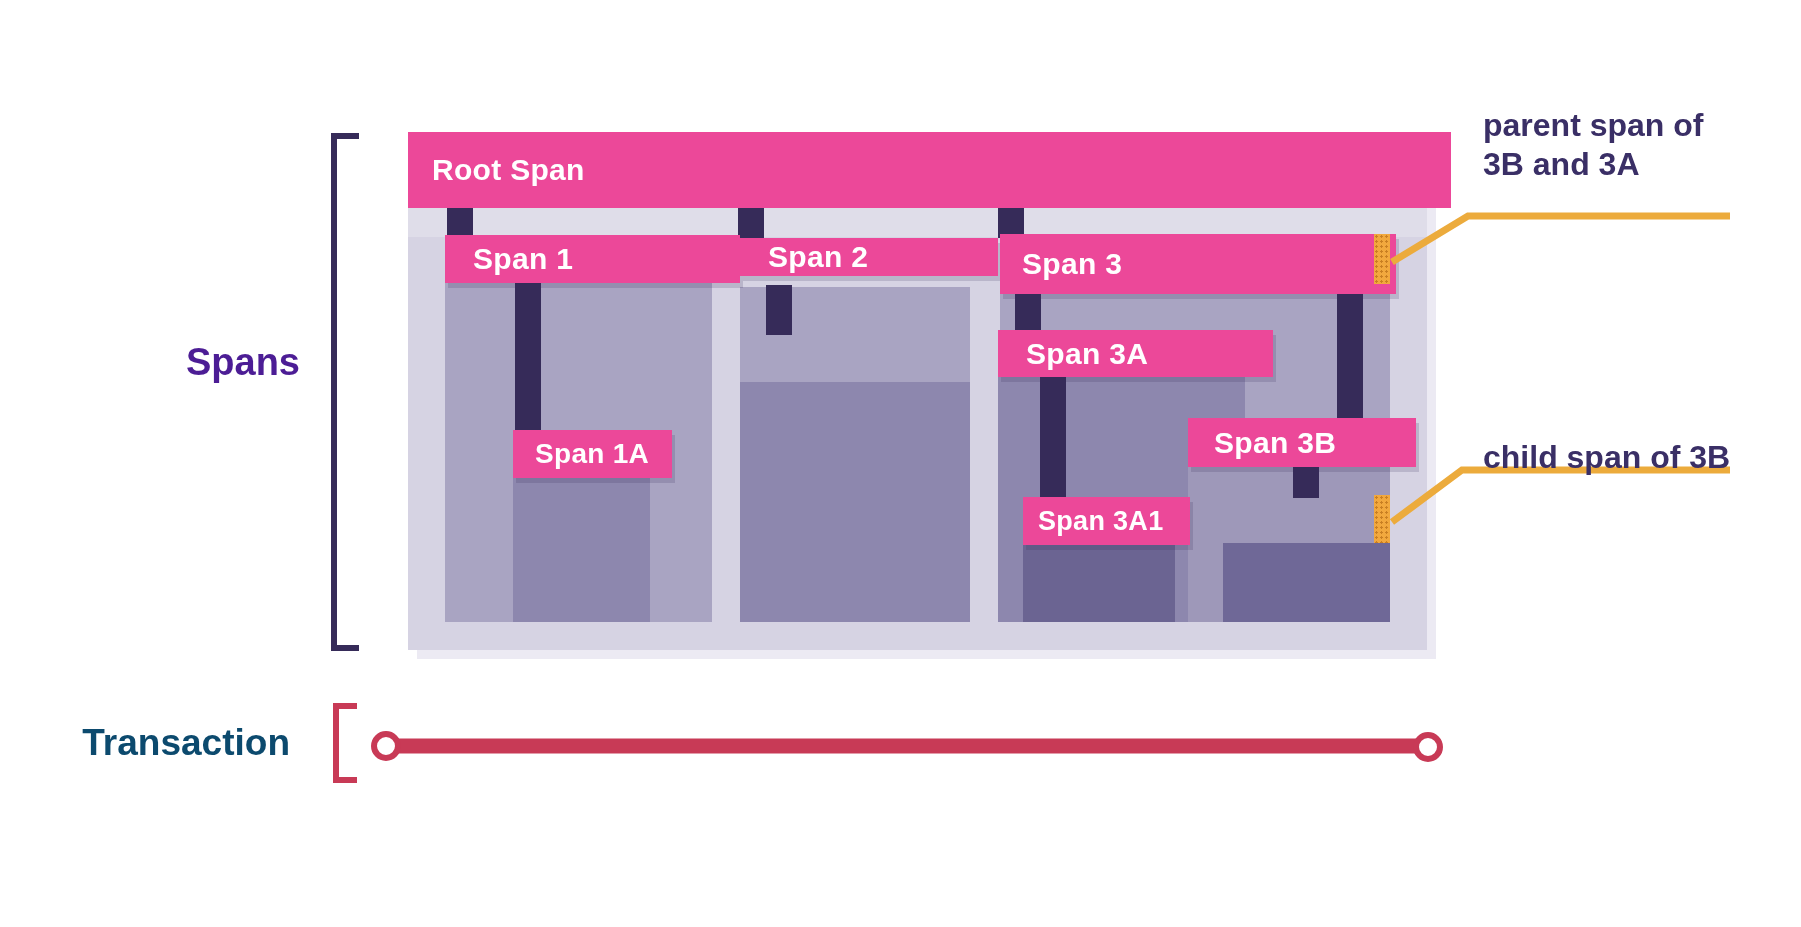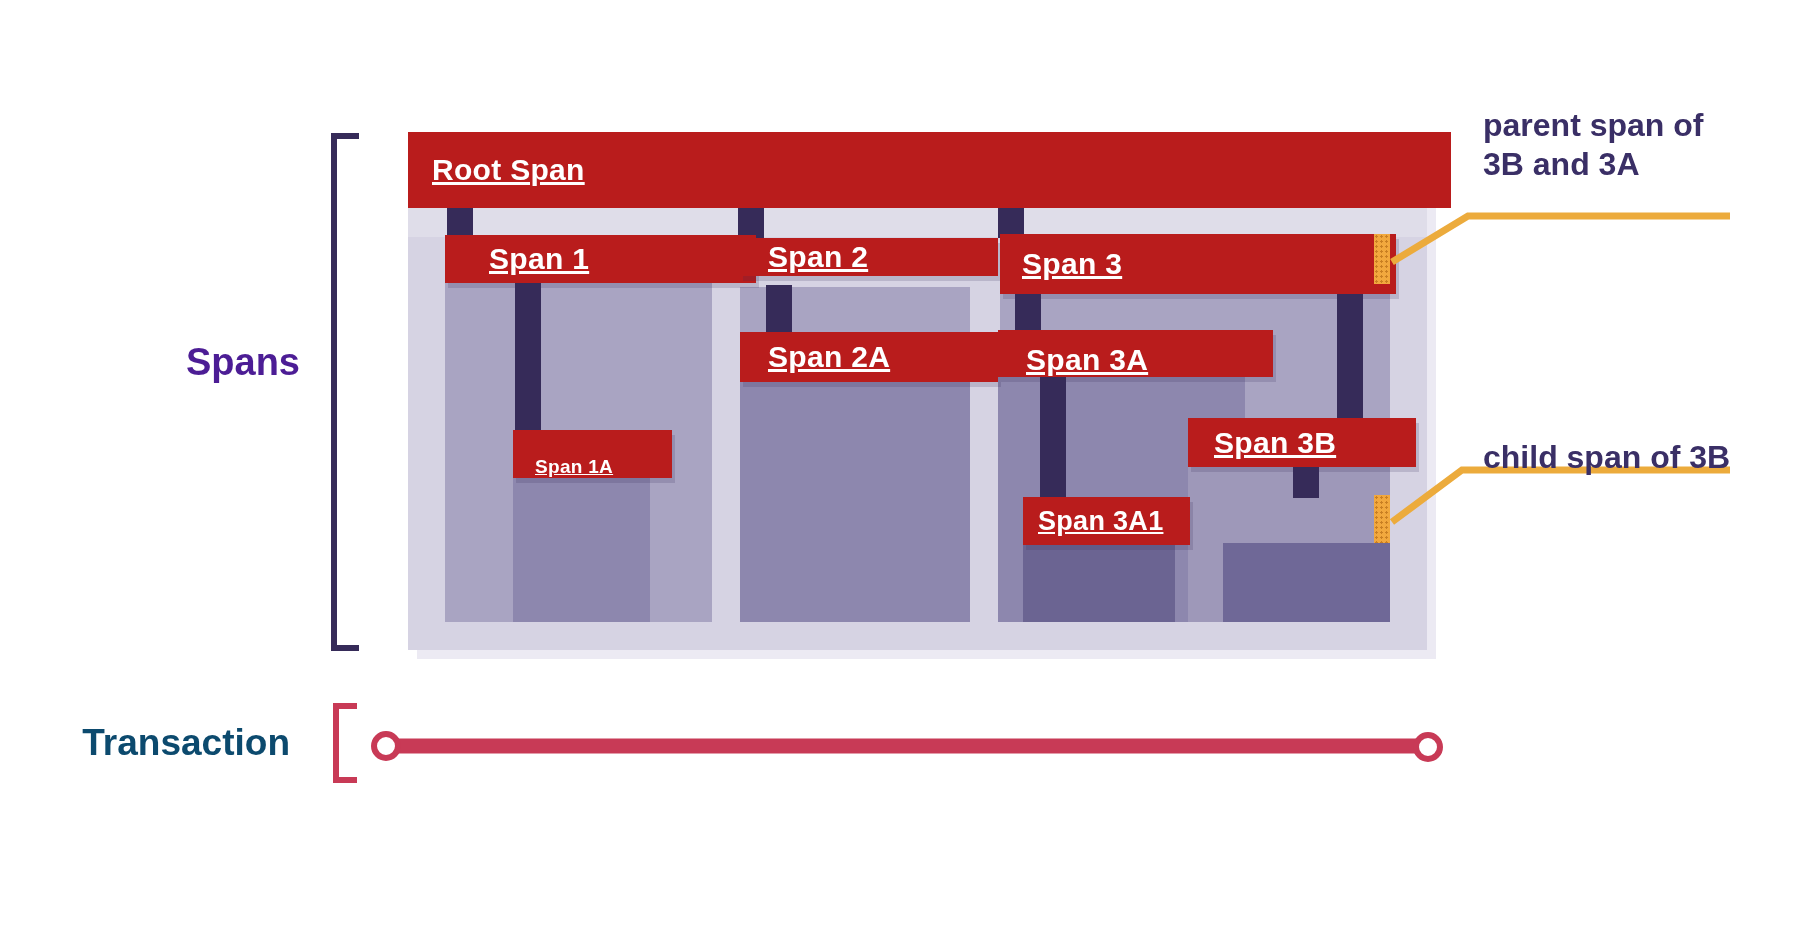--- a/index.html
+++ b/index.html
@@ -15,22 +15,22 @@
   
   .dur{position:absolute;}
   .l1{background:#a9a4c2;}
   .l2{background:#8d87ae;}
   #dur-3b{background:#9e98b9;}
   #dur-3a1{background:#6b6492;}
   #dur-3b1{background:#6f6897;}
   
   .conn{position:absolute;background:#362b59;}
   
-  .bar{position:absolute;background:#b91c1c;color:#ffffff;display:flex;align-items:center;
-    font-size:30px;letter-spacing:.3px;box-shadow:3px 5px 0 rgba(54,43,89,.18);white-space:nowrap;text-decoration:underline;}
+  .bar{position:absolute;background:#ec4899;color:#ffffff;display:flex;align-items:center;
+    font-size:30px;letter-spacing:.3px;box-shadow:3px 5px 0 rgba(54,43,89,.18);white-space:nowrap;}
   .bar .lbl{display:block;}
   
   .marker{position:absolute;background:#f2a83e;
     background-image:radial-gradient(#c87e22 1.1px, rgba(0,0,0,0) 1.2px);
     background-size:5px 5px;}
   
   #spans-bracket{left:331px;top:133px;width:28px;height:518px;
     border-left:6px solid #362b59;border-top:6px solid #362b59;border-bottom:6px solid #362b59;
     box-sizing:border-box;}
   #transaction-bracket{left:333px;top:703px;width:24px;height:80px;
@@ -74,37 +74,34 @@
   <div class="conn" style="left:515px;top:281px;width:26px;height:152px;"></div>
   <div class="conn" style="left:766px;top:285px;width:26px;height:50px;"></div>
   <div class="conn" style="left:1015px;top:282px;width:26px;height:51px;"></div>
   <div class="conn" style="left:1337px;top:282px;width:26px;height:139px;"></div>
   <div class="conn" style="left:1040px;top:375px;width:26px;height:125px;"></div>
   <div class="conn" style="left:1293px;top:465px;width:26px;height:33px;"></div>
 
   <div class="bar" style="left:408px;top:132px;width:1019px;height:76px;padding-left:24px;box-shadow:none;">
     <span class="lbl">Root Span</span>
   </div>
-  <div class="bar" style="left:445px;top:235px;width:267px;height:48px;padding-left:44px;">
+  <div class="bar" style="left:445px;top:235px;width:267px;height:48px;padding-left:28px;">
     <span class="lbl">Span 1</span>
   </div>
-  <div class="bar" style="left:513px;top:430px;width:137px;height:48px;padding-left:22px;font-size:19px;align-items:flex-end;">
+  <div class="bar" style="left:513px;top:430px;width:137px;height:48px;padding-left:22px;font-size:28px;">
     <span class="lbl">Span 1A</span>
   </div>
   <div class="bar" style="left:740px;top:238px;width:230px;height:38px;padding-left:28px;">
     <span class="lbl">Span 2</span>
   </div>
-  <div class="bar" style="left:740px;top:332px;width:230px;height:50px;padding-left:28px;">
-    <span class="lbl">Span 2A</span>
-  </div>
   <div class="bar" style="left:1000px;top:234px;width:374px;height:60px;padding-left:22px;">
     <span class="lbl">Span 3</span>
   </div>
   <div class="marker" style="left:1374px;top:234px;width:16px;height:50px;"></div>
-  <div class="bar" style="left:998px;top:330px;width:247px;height:47px;padding-left:28px;align-items:flex-end;">
+  <div class="bar" style="left:998px;top:330px;width:247px;height:47px;padding-left:28px;">
     <span class="lbl">Span 3A</span>
   </div>
   <div class="bar" style="left:1023px;top:497px;width:152px;height:48px;padding-left:15px;font-size:27px;">
     <span class="lbl">Span 3A1</span>
   </div>
   <div class="bar" style="left:1188px;top:418px;width:202px;height:49px;padding-left:26px;">
     <span class="lbl">Span 3B</span>
   </div>
   <div class="marker" style="left:1374px;top:495px;width:16px;height:48px;"></div>
 

